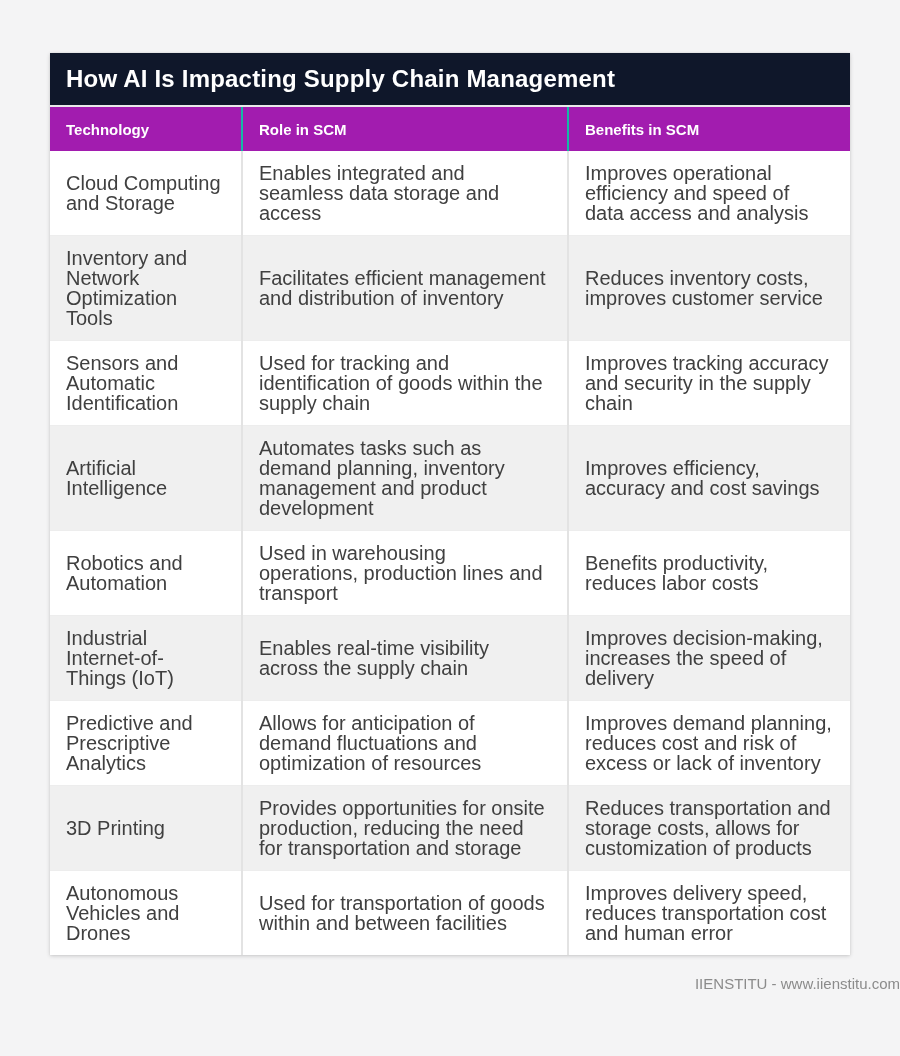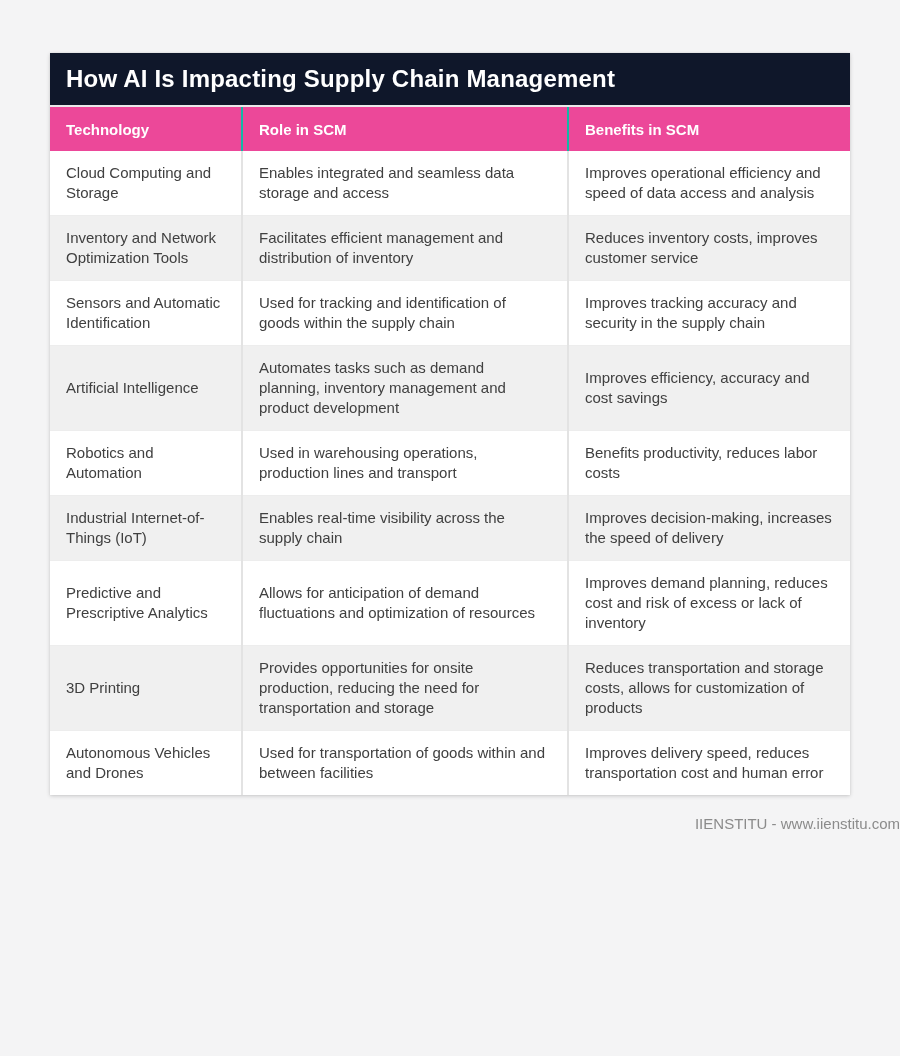--- a/index.html
+++ b/index.html
@@ -31,32 +31,32 @@
   }
   table {
     width: 100%;
     border-collapse: collapse;
     table-layout: fixed;
   }
   col.c1 { width: 192px; }
   col.c2 { width: 326px; }
   col.c3 { width: 282px; }
   thead th {
-    background: #ec4899;
+    background: #a21caf;
     color: #ffffff;
     font-size: 15px;
     font-weight: 700;
     text-align: left;
     height: 44px;
     padding: 4px 16px;
     vertical-align: middle;
   }
   thead th + th { border-left: 2px solid #14b8a6; }
   tbody td {
-    font-size: 15px;
+    font-size: 20px;
     line-height: 20px;
     color: #404040;
     padding: 12px 18px 12px 16px;
     vertical-align: middle;
     border-top: 1px solid #ededed;
   }
   tbody td + td { border-left: 2px solid #e3e3e3; }
   tbody tr { background: #ffffff; }
   tbody tr.alt { background: #f0f0f0; }
   tbody tr:first-child td { border-top: none; }

